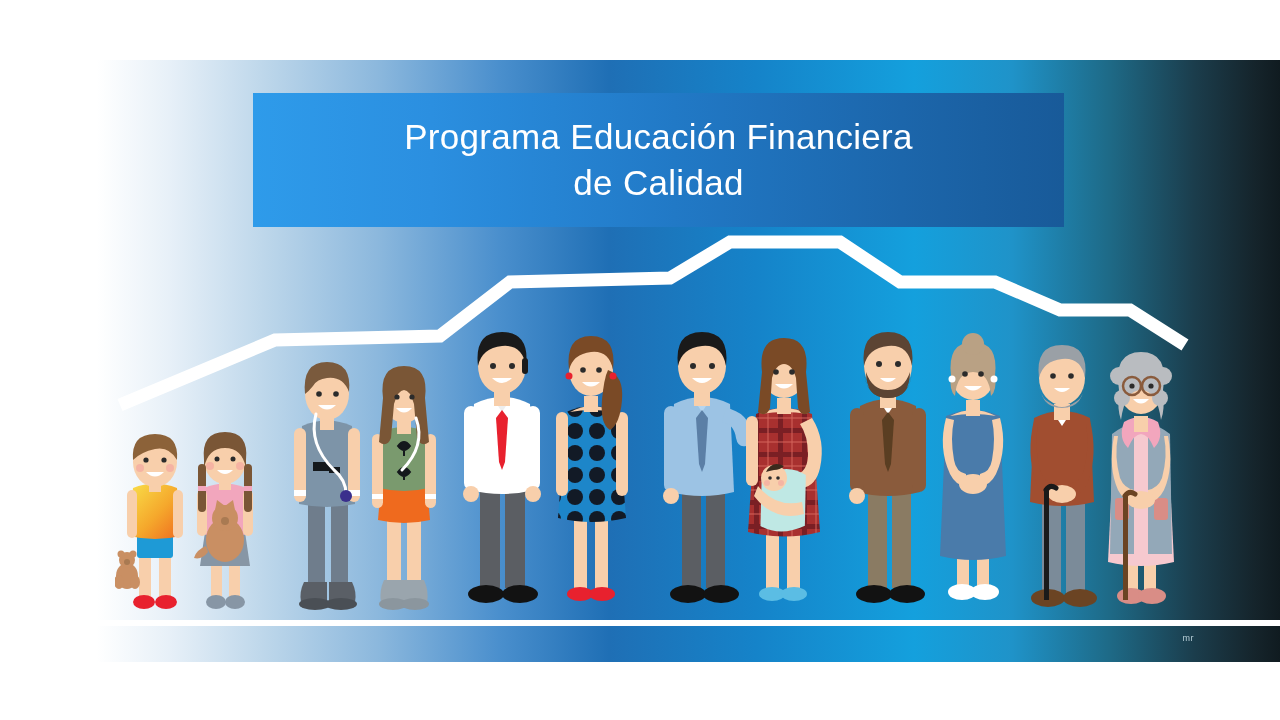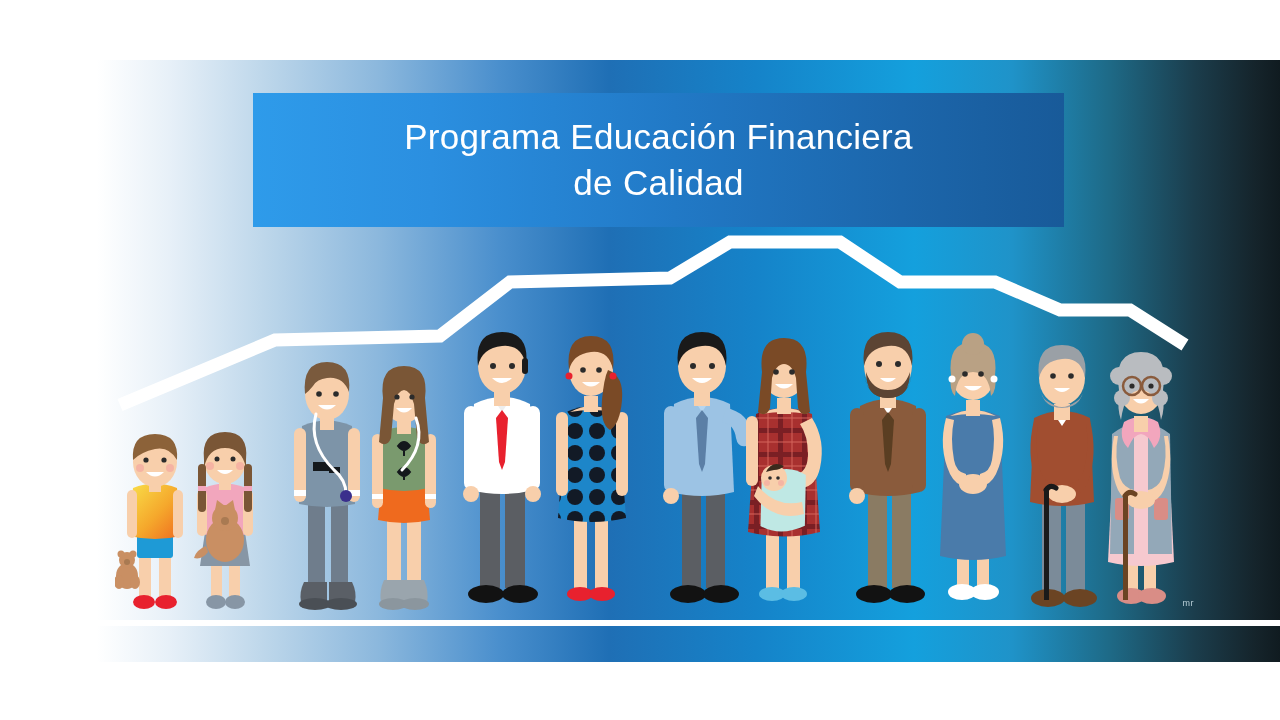--- a/index.html
+++ b/index.html
@@ -67,21 +67,21 @@
         #14a0dd 70%,
         #1f93c9 78%,
         #1e6a87 86%,
         #1b3d4c 93%,
         #15242b 98%,
         #101b20 100%);
   }
   .watermark {
     position: absolute;
     right: 66px;
-    top: 598px;
+    top: 633px;
     font-size: 9px;
     color: #b9cfd8;
     letter-spacing: 0.5px;
     font-family: "Liberation Sans", sans-serif;
   }
 
   
   .title-banner {
     position: absolute;
     left: 253px;

